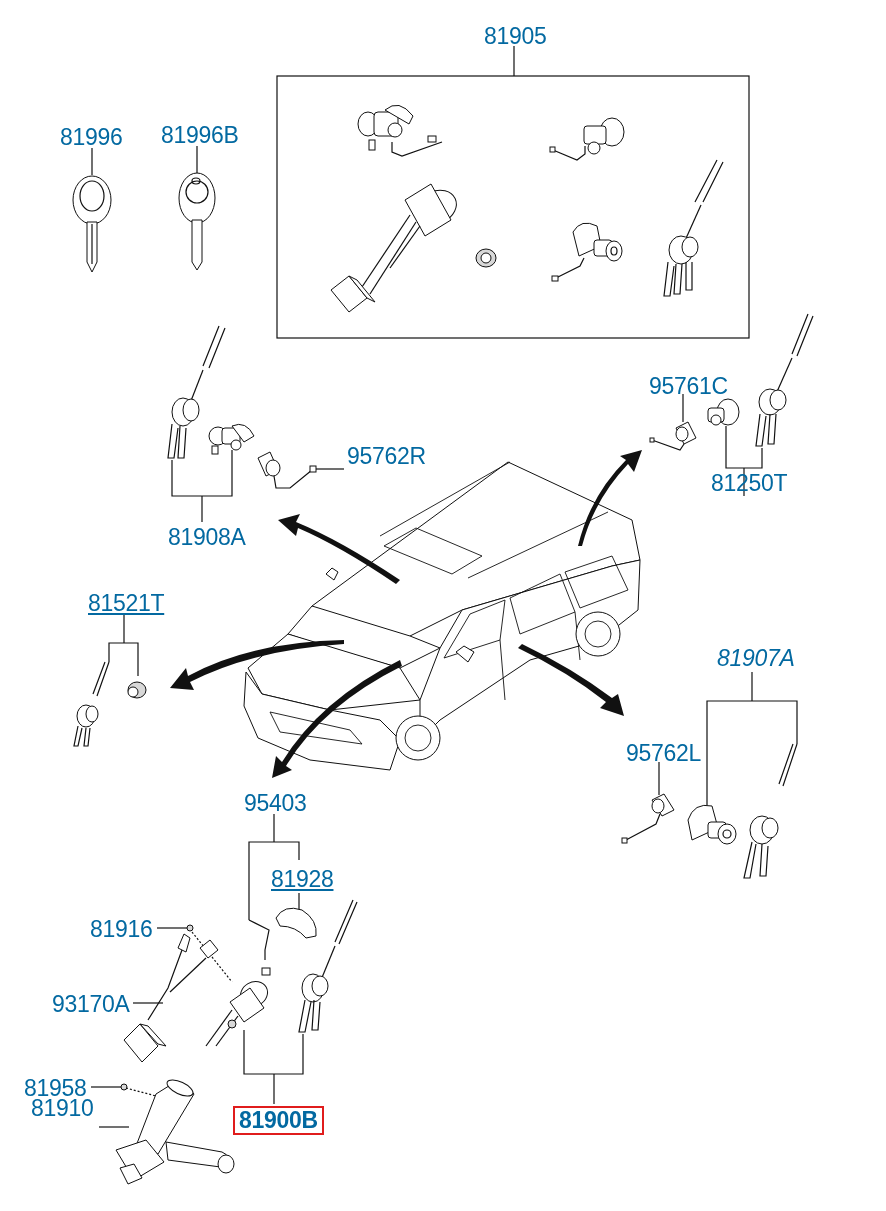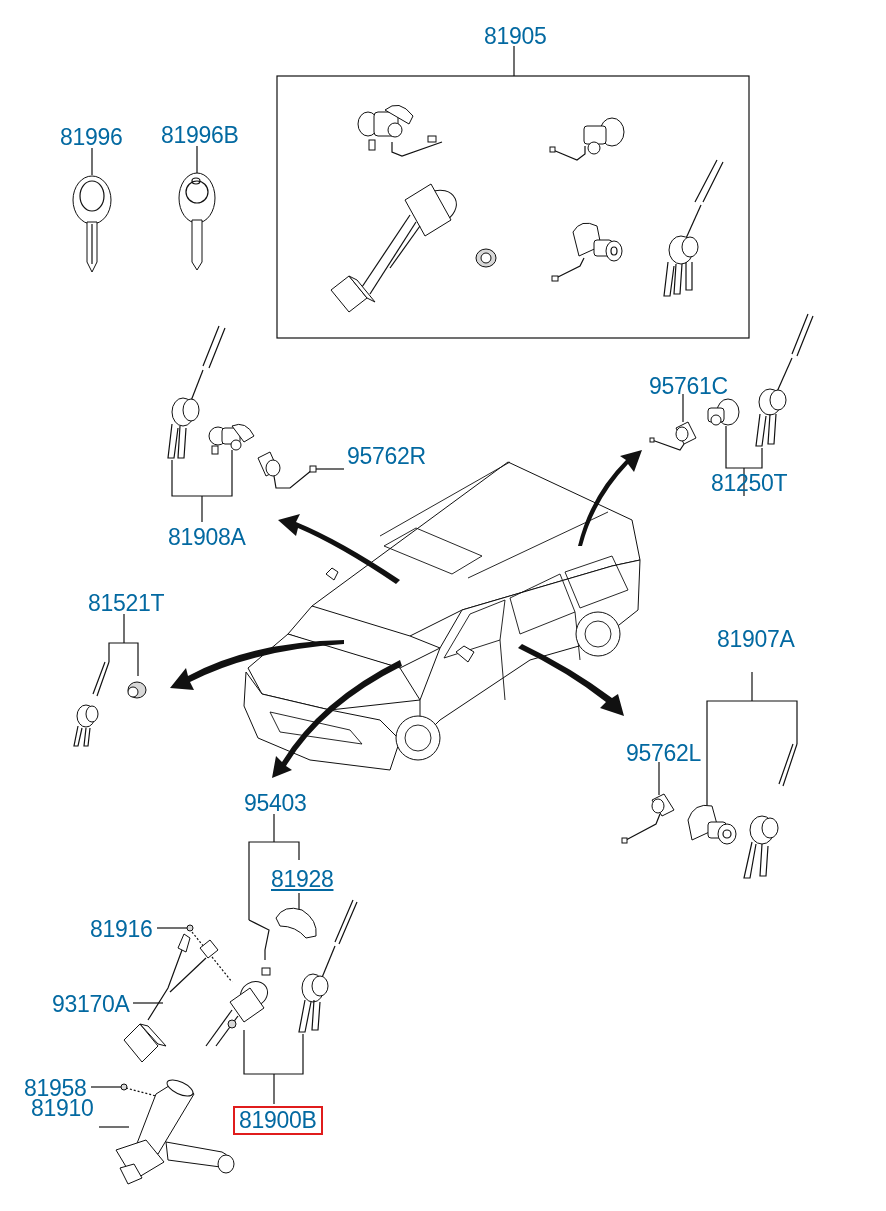--- a/index.html
+++ b/index.html
@@ -260,23 +260,23 @@
 </svg>
 
 
 <span class="lbl" style="left:484px;top:25px;">81905</span>
 <span class="lbl" style="left:60px;top:126px;">81996</span>
 <span class="lbl" style="left:161px;top:124px;">81996B</span>
 <span class="lbl" style="left:347px;top:445px;">95762R</span>
 <span class="lbl" style="left:168px;top:526px;">81908A</span>
 <span class="lbl" style="left:649px;top:375px;">95761C</span>
 <span class="lbl" style="left:711px;top:472px;">81250T</span>
-<span class="lbl" style="left:88px;top:592px;">81521T</span>
-<span class="lbl" style="left:717px;top:628px;">81907A</span>
+<span class="lbl" style="left:88px;top:592px;text-decoration:underline;">81521T</span>
+<span class="lbl" style="left:717px;top:647px;font-style:italic;">81907A</span>
 <span class="lbl" style="left:626px;top:742px;">95762L</span>
 <span class="lbl" style="left:244px;top:792px;">95403</span>
 <span class="lbl" style="left:271px;top:868px;text-decoration:underline;">81928</span>
 <span class="lbl" style="left:90px;top:918px;">81916</span>
 <span class="lbl" style="left:52px;top:993px;">93170A</span>
 <span class="lbl" style="left:24px;top:1077px;">81958</span>
 <span class="lbl" style="left:31px;top:1073px;margin-top:24px;">81910</span>
-<span class="lbl hl" style="left: 233px; top: 1106px; border-color: rgb(224, 28, 28);">81900B</span>
+<span class="lbl hl" style="left: 233px; top: 1106px; border-color: rgb(224, 28, 28); font-weight: bold;">81900B</span>
 </div>
 
 </body></html>

